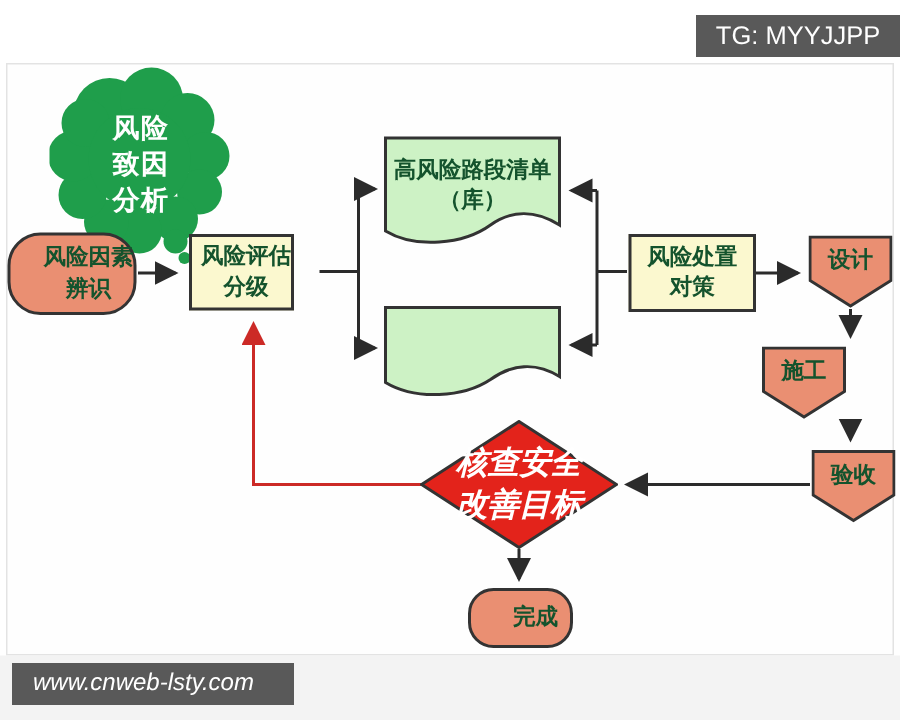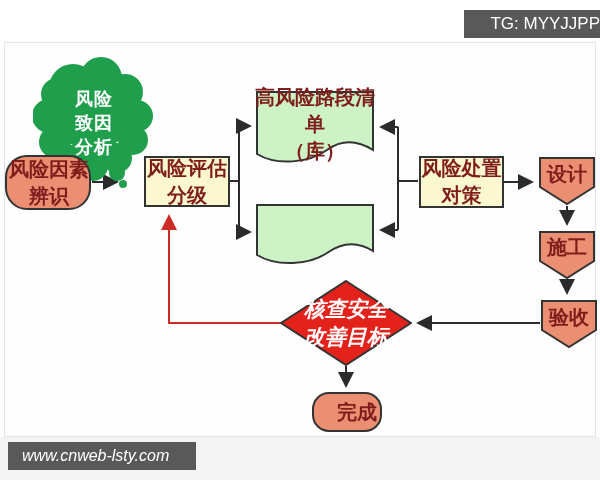--- a/index.html
+++ b/index.html
@@ -5,25 +5,25 @@
   :root{
     --salmon:#ea8f72; --yellow:#fbf8cf; --lightgreen:#cdf2c5; --cloudgreen:#1f9e4b;
     --diamondred:#e3231b; --line:#2b2b2b; --redline:#cc2a26; --badge:#595959;
   }
   *{margin:0;padding:0;box-sizing:border-box;}
   body{font-family:"Liberation Sans","DejaVu Sans",sans-serif;background:#fff;}
   .page{position:relative;width:600px;height:480px;background:#fff;overflow:hidden;}
   .canvas{position:absolute;left:4px;top:42px;width:592px;height:395px;background:#fefefe;border:1px solid #e3e3e3;z-index:1;}
   .bottom-strip{position:absolute;left:0;top:437px;width:600px;height:43px;background:#f3f3f3;z-index:1;}
   .badge{position:absolute;background:var(--badge);color:#fff;display:flex;align-items:center;z-index:6;}
-  .badge-top{left:464px;top:10px;width:136px;height:28px;font-size:17px;justify-content:flex-end;}
+  .badge-top{left:464px;top:10px;width:136px;height:28px;font-size:17px;justify-content:center;}
   .badge-bottom{left:8px;top:442px;width:188px;height:28px;font-size:16px;padding-left:14px;font-style:italic;}
   svg.connectors{position:absolute;left:0;top:0;width:600px;height:480px;z-index:2;}
   .node{position:absolute;z-index:3;display:flex;align-items:center;justify-content:center;}
-  .label{white-space:pre-line;text-align:center;color:#7f1d1d;font-size:20px;font-weight:600;line-height:1.35;}
+  .label{white-space:pre-line;text-align:center;color:#14532d;font-size:15px;font-weight:600;line-height:1.35;}
   .rect-node{border:2px solid #333;background:var(--yellow);}
   .rounded-node{border:2px solid #333;background:var(--salmon);}
   .shape-node svg{position:absolute;left:0;top:0;width:100%;height:100%;}
   .shape-node .label{position:relative;z-index:1;}
   .cloud-label{color:#fff;font-size:18px;font-weight:700;letter-spacing:1px;}
   .diamond-label{color:#fff;font-size:21px;font-weight:700;font-style:italic;}
 </style>
 </head>
 <body>
 
@@ -56,21 +56,21 @@
       <line x1="398" y1="181" x2="418" y2="181"></line>
       <line x1="504" y1="182" x2="532" y2="182" marker-end="url(#ad)"></line>
       <line x1="567" y1="206" x2="567" y2="224" marker-end="url(#ad)"></line>
       <line x1="567" y1="280" x2="567" y2="293" marker-end="url(#ad)"></line>
       <line x1="540" y1="323" x2="418" y2="323" marker-end="url(#ad)"></line>
       <line x1="346" y1="366" x2="346" y2="386" marker-end="url(#ad)"></line>
     </g>
     <polyline points="283,323 169,323 169,216" stroke="#cc2a26" stroke-width="2" fill="none" marker-end="url(#ar)"></polyline>
   </svg>
 
-  <div class="node shape-node" style="left:33px;top:56px;width:122px;height:134px;">
+  <div class="node shape-node" style="left:33px;top:44px;width:122px;height:134px;font-family:Liberation Mono, monospace;">
     <svg viewBox="0 0 122 134">
       <g style="fill:var(--cloudgreen)">
         <circle cx="40" cy="32" r="24"></circle>
           <circle cx="68" cy="22" r="21"></circle>
         <circle cx="92" cy="36" r="18"></circle>
           <circle cx="104" cy="60" r="16"></circle>
         <circle cx="100" cy="84" r="15"></circle>
           <circle cx="84" cy="102" r="15"></circle>
         <circle cx="60" cy="110" r="15"></circle>
           <circle cx="38" cy="104" r="15"></circle>
@@ -85,21 +85,21 @@
     <span class="label cloud-label">风险
 致因
 分析</span>
   </div>
 
   <div class="node rounded-node" style="left:5px;top:155px;width:86px;height:55px;border-radius:22px;justify-content:flex-end;">
     <span class="label">风险因素
 辨识</span>
   </div>
 
-  <div class="node rect-node" style="left:144px;top:156px;width:86px;height:51px;">
+  <div class="node rect-node" style="left:126px;top:156px;width:70px;height:51px;justify-content:flex-end;">
     <span class="label">风险评估
 分级</span>
   </div>
 
   <div class="node shape-node" style="left:255px;top:90px;width:120px;height:76px;">
     <svg viewBox="0 0 120 76">
       <path d="M2,2 H118 V60 C102,50 86,50 72,60 C54,73 22,76 2,64 Z" style="fill:var(--lightgreen)" stroke="#333" stroke-width="2"></path>
     </svg>
     <span class="label" style="margin-top:-8px;">高风险路段清单
 （库）</span>
@@ -116,21 +116,21 @@
 对策</span>
   </div>
 
   <div class="node shape-node" style="left:539px;top:157px;width:56px;height:49px;">
     <svg viewBox="0 0 56 49">
       <polygon points="1,1 55,1 55,30 28,47 1,30" style="fill:var(--salmon)" stroke="#333" stroke-width="2"></polygon>
     </svg>
     <span class="label" style="margin-top:-14px;">设计</span>
   </div>
 
-  <div class="node shape-node" style="left:539px;top:231px;width:56px;height:49px;font-family:Liberation Mono, monospace;">
+  <div class="node shape-node" style="left:508px;top:231px;width:56px;height:49px;">
     <svg viewBox="0 0 56 49">
       <polygon points="1,1 55,1 55,30 28,47 1,30" style="fill:var(--salmon)" stroke="#333" stroke-width="2"></polygon>
     </svg>
     <span class="label" style="margin-top:-14px;">施工</span>
   </div>
 
   <div class="node shape-node" style="left:541px;top:300px;width:56px;height:49px;">
     <svg viewBox="0 0 56 49">
       <polygon points="1,1 55,1 55,30 28,47 1,30" style="fill:var(--salmon)" stroke="#333" stroke-width="2"></polygon>
     </svg>

